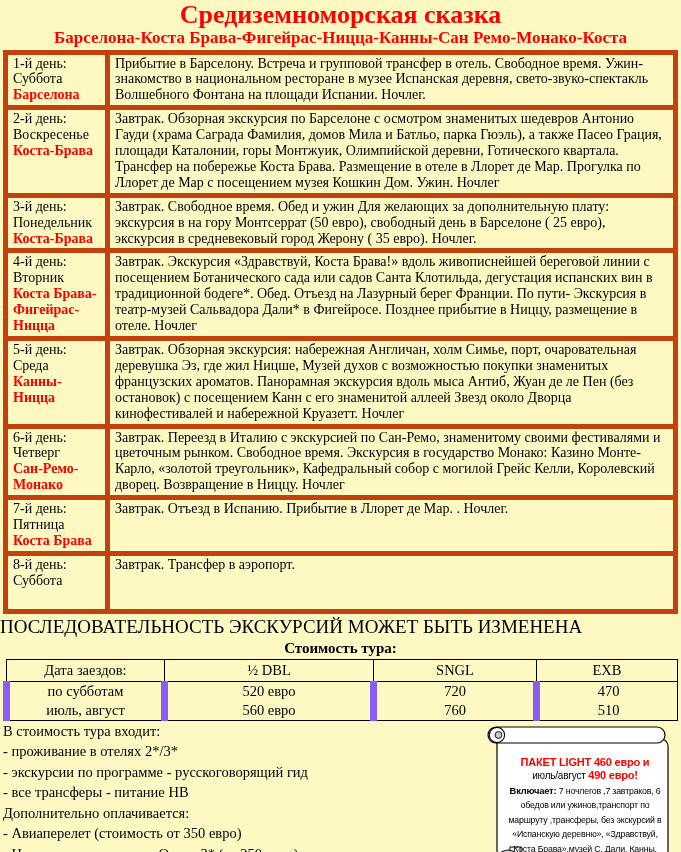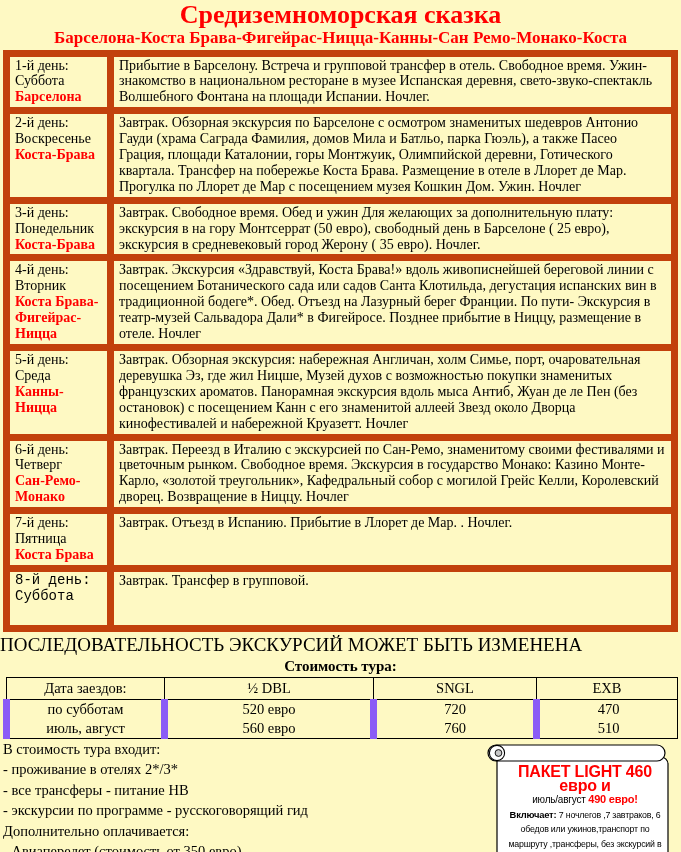--- a/index.html
+++ b/index.html
@@ -3,43 +3,43 @@
 <meta charset="utf-8">
 <style>
   html,body{margin:0;padding:0;background:#fff;}
   .page{position:relative;width:681px;height:852px;background:#fef9c3;overflow:hidden;
         font-family:"Liberation Serif",serif;color:#000;}
   
   .title{margin:0;text-align:center;color:#f00;font-weight:bold;font-size:26px;line-height:30px;}
   .subtitle{margin:0 10px;text-align:center;color:#f00;font-weight:bold;font-size:17px;line-height:16.5px;}
   
   table.itinerary{width:675px;margin:3px 3px 0 3px;border-collapse:collapse;font-size:14px;line-height:15.9px;}
-  table.itinerary td{border:7px solid #c2410c;vertical-align:top;padding:1px 6px 2px 5px;margin-left:28px;}
+  table.itinerary td{border:5px solid #c2410c;vertical-align:top;padding:1px 6px 2px 5px;margin-left:28px;}
   td.day-cell{width:86px;padding-right:2px;}
   td.desc-cell{padding-right:9px;}
   .place{color:#f00;font-weight:bold;}
-  tr.last-row td.day-cell{height:50px;font-family:Liberation Mono, monospace;}
+  tr.last-row td.day-cell{height:50px;}
   
   .seq-note{text-align:left;font-size:19px;margin-top:2px;}
   .price-heading{text-align:center;font-size:15px;font-weight:bold;margin-top:2px;}
   table.pricing{width:675px;margin:2px 3px 0 3px;border-collapse:collapse;font-size:14.5px;text-align:center;line-height:19px;}
   table.pricing th{border:1px solid #000;font-weight:normal;padding:1px 2px;}
   table.pricing td{border-left:7px solid #8b5cf6;border-right:1px solid #000;padding:0 2px;}
   table.pricing tr.pr-last td{border-bottom:1px solid #000;}
   .c1{width:147px;} .c2{width:198px;} .c3{width:152px;}
   .commission{text-align:center;font-weight:bold;font-size:15.5px;margin:5px 0 4px 0;}
   
   .bottom{display:flex;margin:0 3px 0 3px;}
   .bottom-left{width:478px;font-size:14.5px;line-height:20.5px;}
   .blk-heading{font-weight:normal;}
   .scroll-wrap{position:relative;width:192px;height:152px;margin-top:4px;}
   .scroll-svg{position:absolute;left:0;top:0;}
   .scroll-text{position:absolute;left:24px;right:8px;top:22px;text-align:center;
                font-family:"Liberation Sans",sans-serif;letter-spacing:-0.2px;}
-  .pk-line1{color:#f00;font-weight:bold;font-size:16px;line-height:14px;}
+  .pk-line1{color:#f00;font-weight:bold;font-size:11px;line-height:14px;margin-top:8px;}
   .pk-line2{font-size:10px;line-height:13px;}
   .pk-price{color:#f00;font-weight:bold;font-size:11px;}
   .pk-body{font-size:8.8px;line-height:14.5px;margin-top:2px;}
   .pk-body b{font-size:9.4px;}
 </style>
 </head>
 <body>
 
 <div class="page">
 
@@ -103,21 +103,21 @@
             <div class="place">Коста Брава</div>
           </td>
           <td class="desc-cell">Завтрак. Отъезд в Испанию. Прибытие в Ллорет де Мар. . Ночлег.</td>
         </tr>
         <tr class="last-row">
           <td class="day-cell">
             <div>8-й день:</div>
             <div>Суббота</div>
             <div class="place"></div>
           </td>
-          <td class="desc-cell">Завтрак. Трансфер в групповой.</td>
+          <td class="desc-cell">Завтрак. Трансфер в аэропорт.</td>
         </tr>
       </tbody>
   </table>
 
   <div class="seq-note">ПОСЛЕДОВАТЕЛЬНОСТЬ ЭКСКУРСИЙ МОЖЕТ БЫТЬ ИЗМЕНЕНА</div>
   <div class="price-heading">Стоимость тура:</div>
 
   <table class="pricing">
     <thead>
       <tr id="price-head">
@@ -142,22 +142,22 @@
         </tr>
       </tbody>
   </table>
 
 
   <div class="bottom">
     <div class="bottom-left">
       <div class="blk-heading">В стоимость тура входит:</div>
       <div id="inc-list">
           <div>- проживание в отелях 2*/3*</div>
+          <div>- экскурсии по программе - русскоговорящий гид</div>
           <div>- все трансферы - питание НВ</div>
-          <div>- экскурсии по программе - русскоговорящий гид</div>
         </div>
       <div class="blk-heading">Дополнительно оплачивается:</div>
       <div id="extra-list">
           <div>- Авиаперелет (стоимость от 350 евро)</div>
           <div>- Неделя отдыха на море Отели 3* (от 250 евро)</div>
         </div>
     </div>
 
     <div class="scroll-wrap">
       <svg class="scroll-svg" width="192" height="152" viewBox="0 0 192 152" aria-hidden="true">

